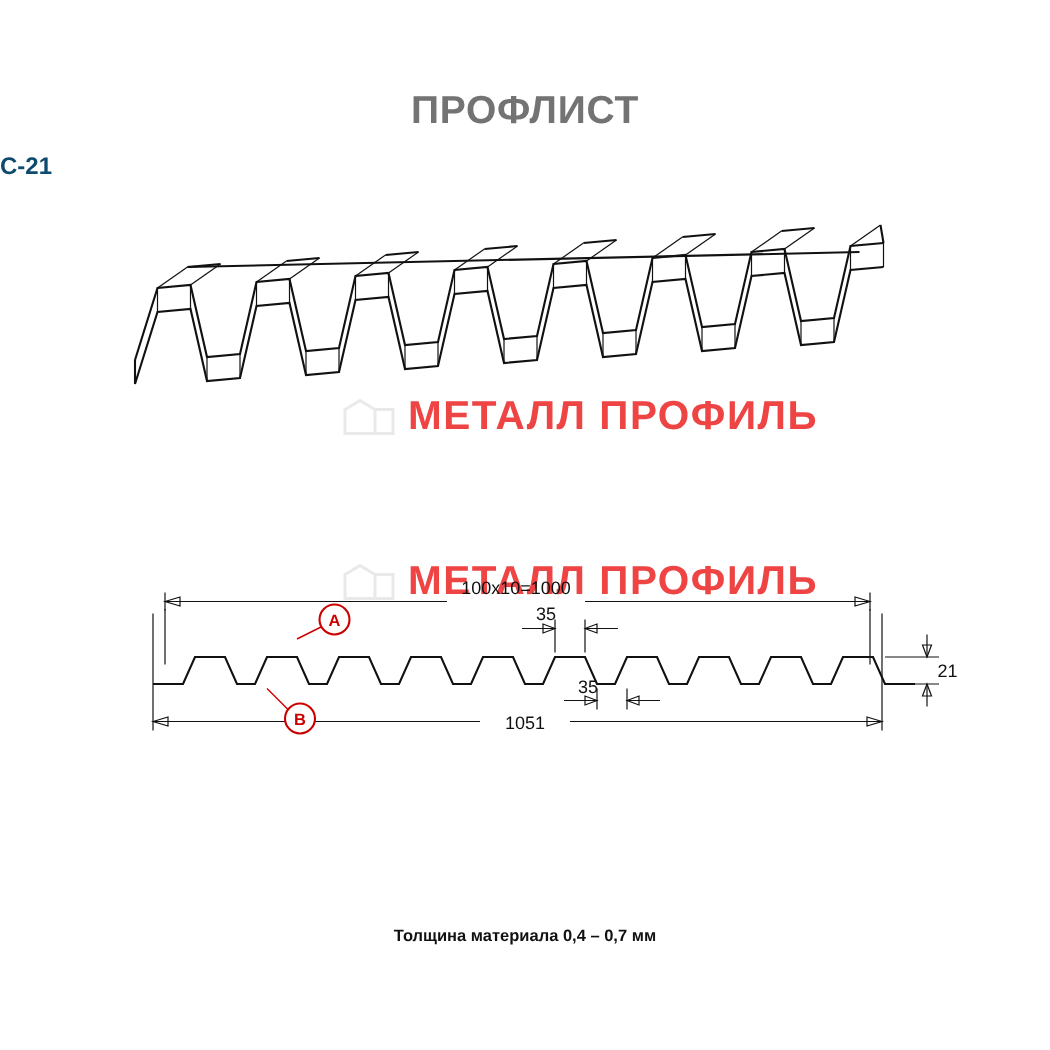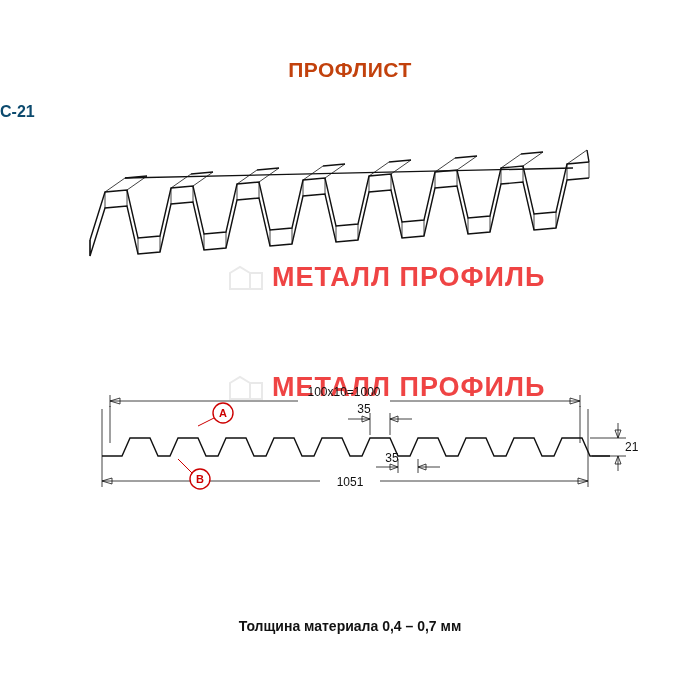--- a/index.html
+++ b/index.html
@@ -19,42 +19,42 @@
     position: relative;
     width: 700px;
     height: 700px;
   }
   .title {
     position: absolute;
     top: 58px;
     left: 0;
     width: 700px;
     text-align: center;
-    font-size: 21px;
+    font-size: 26px;
     font-weight: bold;
     letter-spacing: 0.5px;
-    color: #c2410c;
+    color: #737373;
   }
   .subtitle {
     position: absolute;
     top: 103px;
     left: 0;
     width: 700px;
     text-align: left;
     font-size: 16px;
     font-weight: bold;
     color: #0c4a6e;
   }
   .footer-note {
     position: absolute;
     top: 618px;
     left: 0;
     width: 700px;
     text-align: center;
-    font-size: 14px;
+    font-size: 11px;
     font-weight: bold;
     color: #111111;
   }
   .iso-view {
     position: absolute;
     top: 150px;
     left: 80px;
     width: 540px;
     height: 140px;
   }

